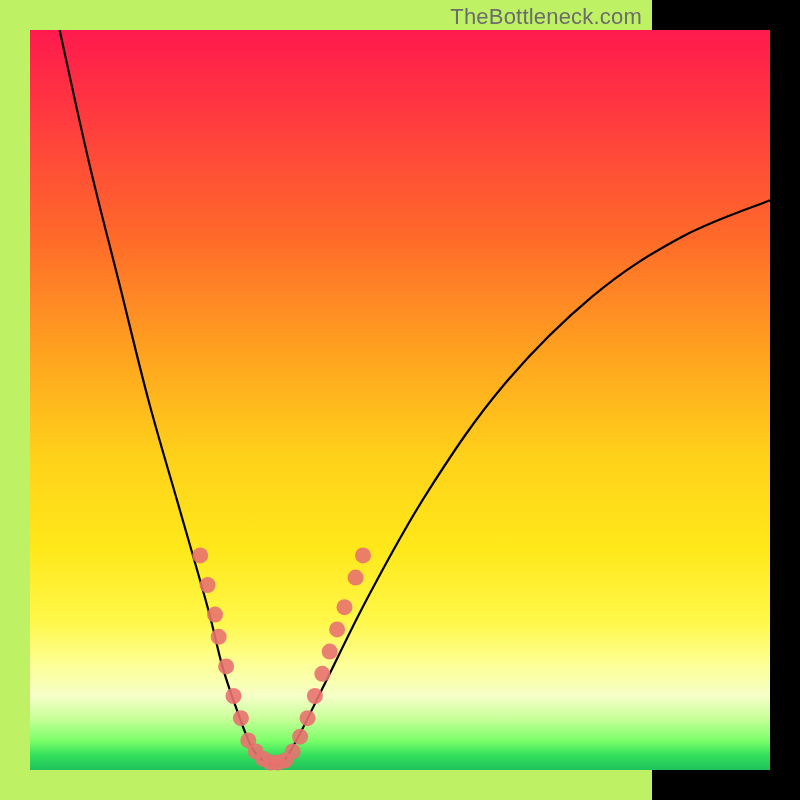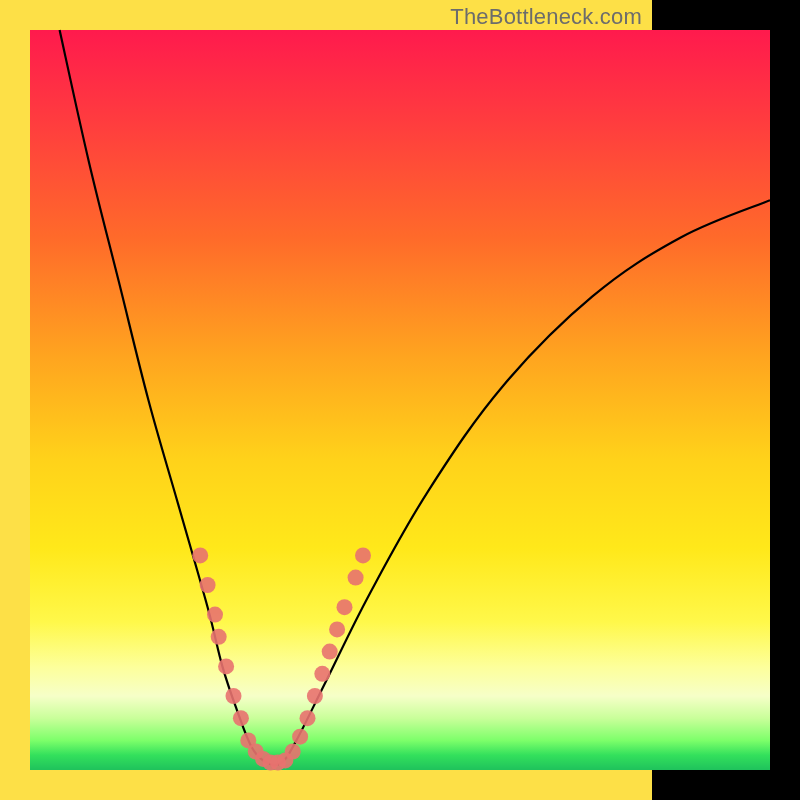--- a/index.html
+++ b/index.html
@@ -8,21 +8,21 @@
     width: 800px;
     height: 800px;
     overflow: hidden;
     background: #000;
     font-family: Arial, Helvetica, sans-serif;
   }
   .frame {
     position: absolute;
     left: 0; top: 0;
     width: 652px; height: 800px;
-    background: #fde047;
+    background: #bef264;
   }
   .plot {
     position: absolute;
     left: 30px;
     top: 30px;
     width: 740px;
     height: 740px;
     
     background: linear-gradient(to bottom,
       #ff1a4d 0%,

